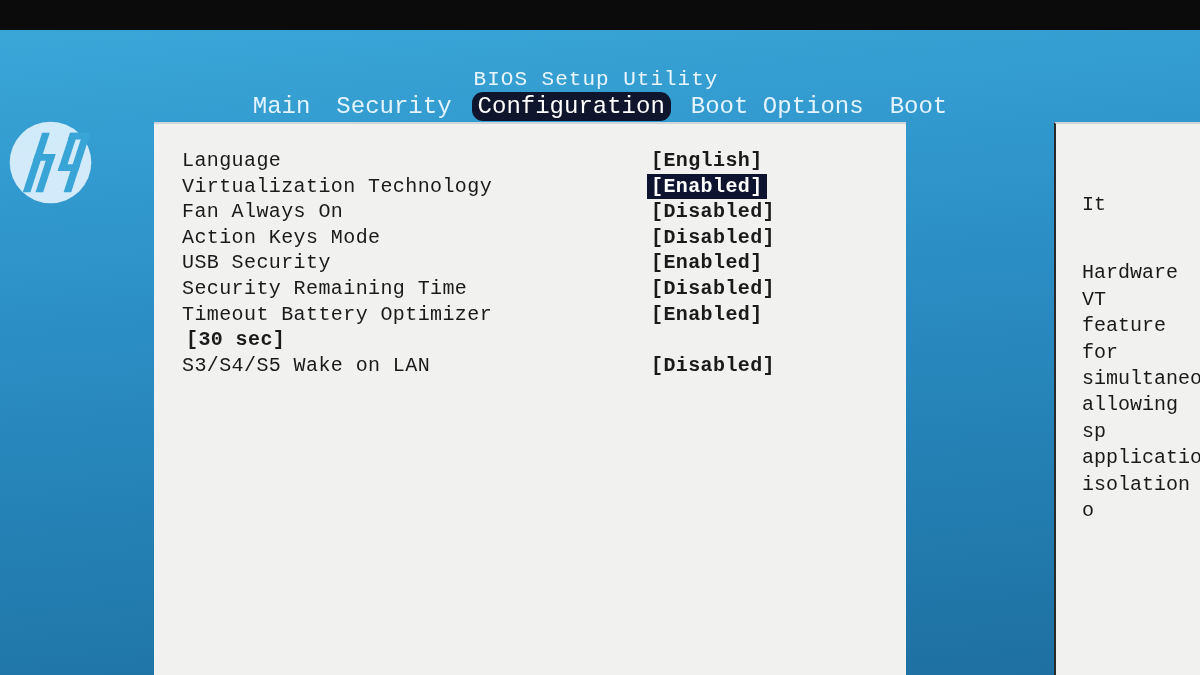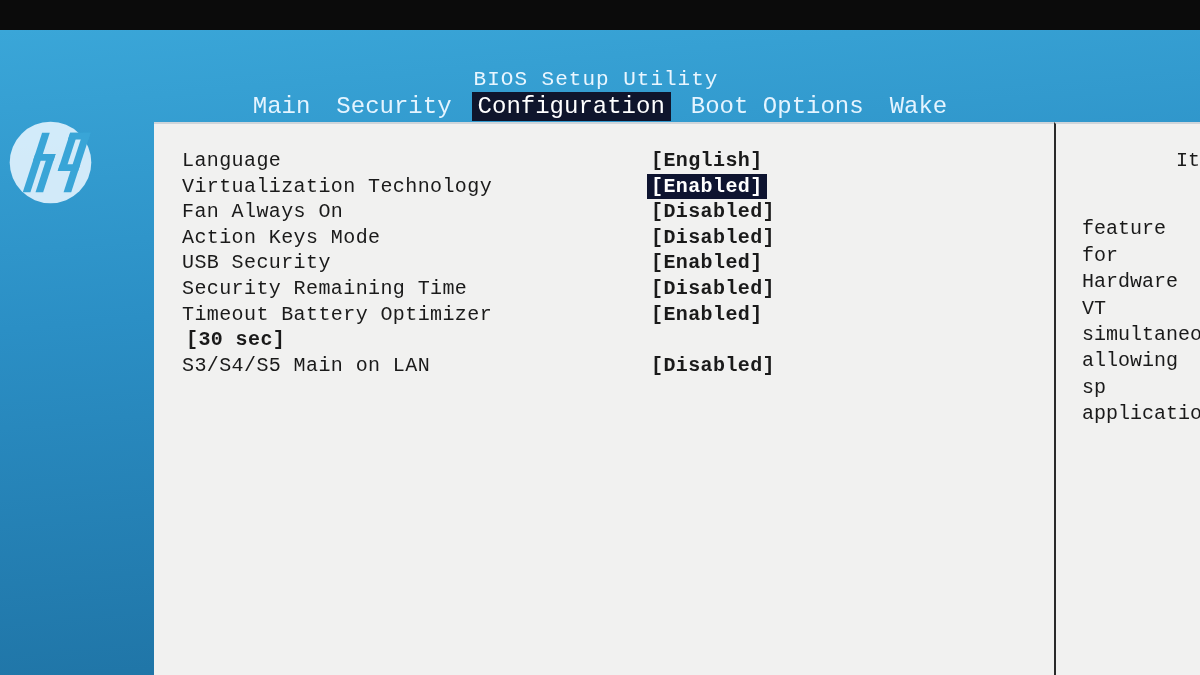--- a/index.html
+++ b/index.html
@@ -44,26 +44,27 @@
     gap: 14px;
     font-size: 24px;
     color: #e4f4ff;
   }
   .tab {
     padding: 1px 6px;
   }
   .tab.active {
     background: #0f152c;
     color: #ffffff;
+    border-radius: 11px;
   }
   .panel-main {
     position: absolute;
     top: 92px;
     left: 154px;
-    width: 900px;
+    width: 752px;
     bottom: 0;
     background: #f1f1f0;
     border-top: 2px solid #cfd5da;
     padding: 24px 28px 0 28px;
   }
   .panel-side {
     position: absolute;
     top: 92px;
     left: 1066px;
     right: 0;
@@ -117,21 +118,21 @@
     </svg>
   </div>
 
   <div class="header">BIOS Setup Utility</div>
 
   <div class="tabs">
     <span class="tab">Main</span>
     <span class="tab">Security</span>
     <span class="tab active">Configuration</span>
     <span class="tab">Boot Options</span>
-    <span class="tab">Wake</span>
+    <span class="tab">Boot</span>
   </div>
 
   <div class="panel-main">
     <div class="row">
       <span class="label">Language</span>
       <span class="value">[English]</span>
     </div>
     <div class="row">
       <span class="label">Virtualization Technology</span>
       <span class="value selected">[Enabled]</span>
@@ -153,30 +154,31 @@
       <span class="value">[Disabled]</span>
     </div>
     <div class="row">
       <span class="label">Timeout Battery Optimizer</span>
       <span class="value">[Enabled]</span>
     </div>
     <div class="row">
       <span class="value">[30 sec]</span>
     </div>
     <div class="row">
-      <span class="label">S3/S4/S5 Main on LAN</span>
+      <span class="label">S3/S4/S5 Wake on LAN</span>
       <span class="value">[Disabled]</span>
     </div>
   </div>
 
   <div class="divider"></div>
 
   <div class="panel-side">
-    <div class="help-line" style="text-align:right;padding-right:0;">It</div>
+    <div class="help-line" style="padding-right:0;margin-top:44px;">It</div>
     <div class="gap"></div>
+    <div class="help-line">Hardware VT</div>
     <div class="help-line">feature for</div>
-    <div class="help-line">Hardware VT</div>
     <div class="help-line">simultaneou</div>
     <div class="help-line">allowing sp</div>
     <div class="help-line">application</div>
+    <div class="help-line">isolation o</div>
   </div>
 
 </div>
 
 </body></html>

